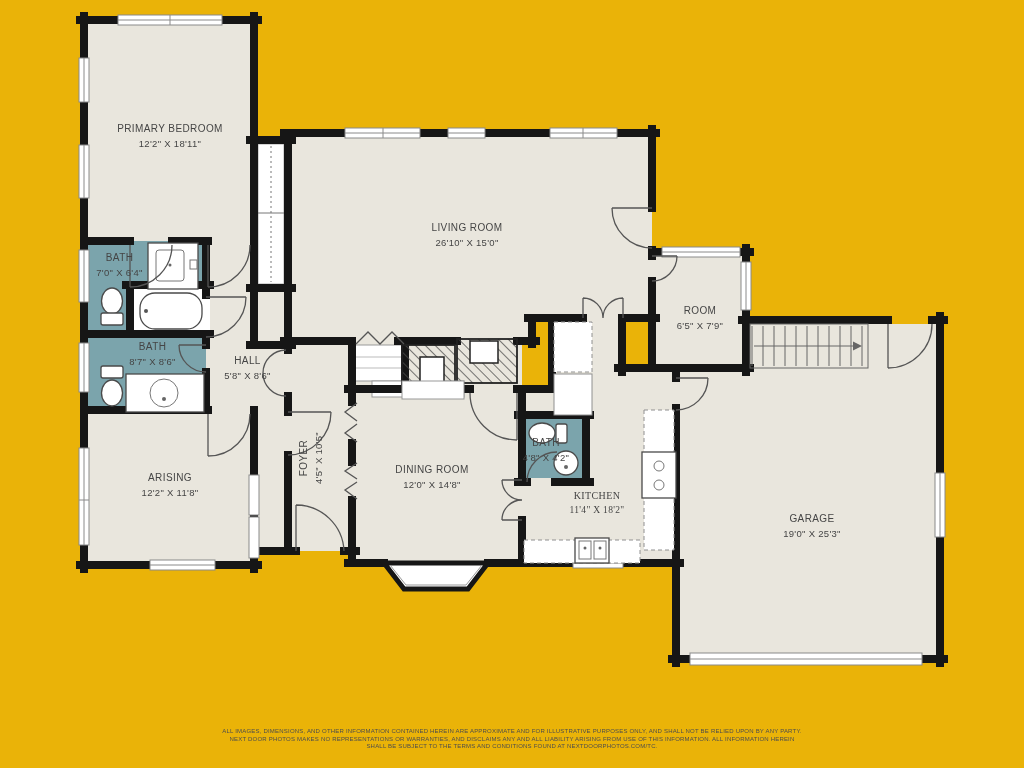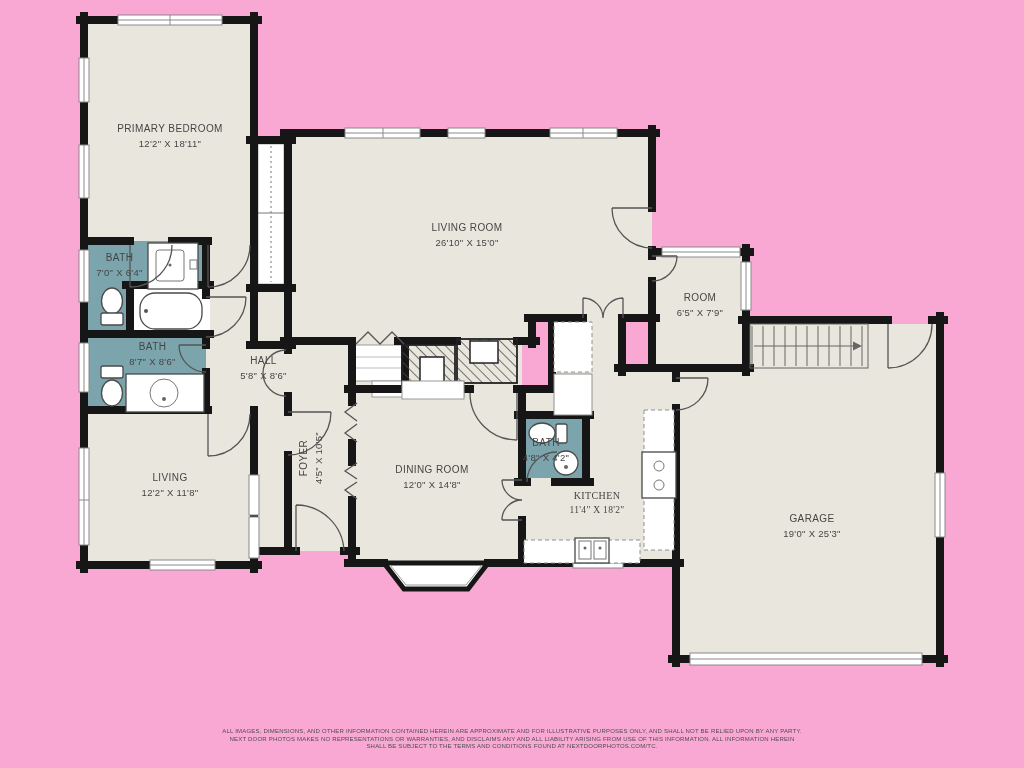--- a/index.html
+++ b/index.html
@@ -3,21 +3,21 @@
 <meta charset="utf-8">
 <style>
   :root{
     --wall:#161616;
     --floor:#e9e6dd;
     --bath:#7ba4ac;
     --winframe:#8a8a8a;
     --labelcol:#454545;
   }
   html,body{margin:0;padding:0;background:#fff;}
-  #stage{position:relative;width:1024px;height:768px;background:#f9a8d4;overflow:hidden;
+  #stage{position:relative;width:1024px;height:768px;background:#eab308;overflow:hidden;
          font-family:"Liberation Sans",sans-serif;}
   #plan-svg{position:absolute;left:0;top:0;}
   .floor{fill:var(--floor);}
   .bath{fill:var(--bath);}
   .wall{stroke:var(--wall);stroke-width:8;fill:none;stroke-linecap:square;}
   .win{fill:#fff;stroke:var(--winframe);stroke-width:1;}
   .winline{stroke:var(--winframe);stroke-width:1;fill:none;}
   .door{stroke:#555;stroke-width:1.3;fill:none;}
   .fix{fill:#fff;stroke:#4a4a4a;stroke-width:1.3;}
   .fixthin{stroke:#777;stroke-width:1;fill:none;}
@@ -238,45 +238,45 @@
   <div class="dims">26'10" X 15'0"</div>
 </div>
 <div class="rlabel" style="left:72px;top:252px;width:95px;">
   <div>BATH</div>
   <div class="dims">7'0" X 6'4"</div>
 </div>
 <div class="rlabel" style="left:105px;top:341px;width:95px;">
   <div>BATH</div>
   <div class="dims">8'7" X 8'6"</div>
 </div>
-<div class="rlabel" style="left:216px;top:355px;width:95px;">
+<div class="rlabel" style="left:200px;top:355px;width:95px;">
   <div>HALL</div>
   <div class="dims">5'8" X 8'6"</div>
 </div>
 <div class="rlabel" style="left:85px;top:472px;width:170px;">
-  <div>LIVING</div>
+  <div>ARISING</div>
   <div class="dims">12'2" X 11'8"</div>
 </div>
 <div class="rlabel rot" style="left:252px;top:444px;width:120px;height:28px;">
   <div>FOYER</div>
   <div class="dims">4'5" X 10'5"</div>
 </div>
 <div class="rlabel" style="left:342px;top:464px;width:180px;text-align:center;">
   <div>DINING ROOM</div>
   <div class="dims">12'0" X 14'8"</div>
 </div>
 <div class="rlabel" style="left:508px;top:437px;width:76px;">
   <div>BATH</div>
   <div class="dims">4'8" X 4'2"</div>
 </div>
 <div class="rlabel" style="left:512px;top:490px;width:170px;font-family:Liberation Serif, serif;">
   <div>KITCHEN</div>
   <div class="dims">11'4" X 18'2"</div>
 </div>
-<div class="rlabel" style="left:655px;top:292px;width:90px;">
+<div class="rlabel" style="left:655px;top:305px;width:90px;">
   <div>ROOM</div>
   <div class="dims">6'5" X 7'9"</div>
 </div>
 <div class="rlabel" style="left:722px;top:513px;width:180px;">
   <div>GARAGE</div>
   <div class="dims">19'0" X 25'3"</div>
 </div>
 
 <div id="disclaimer">
   <div>ALL IMAGES, DIMENSIONS, AND OTHER INFORMATION CONTAINED HEREIN ARE APPROXIMATE AND FOR ILLUSTRATIVE PURPOSES ONLY, AND SHALL NOT BE RELIED UPON BY ANY PARTY.</div>

